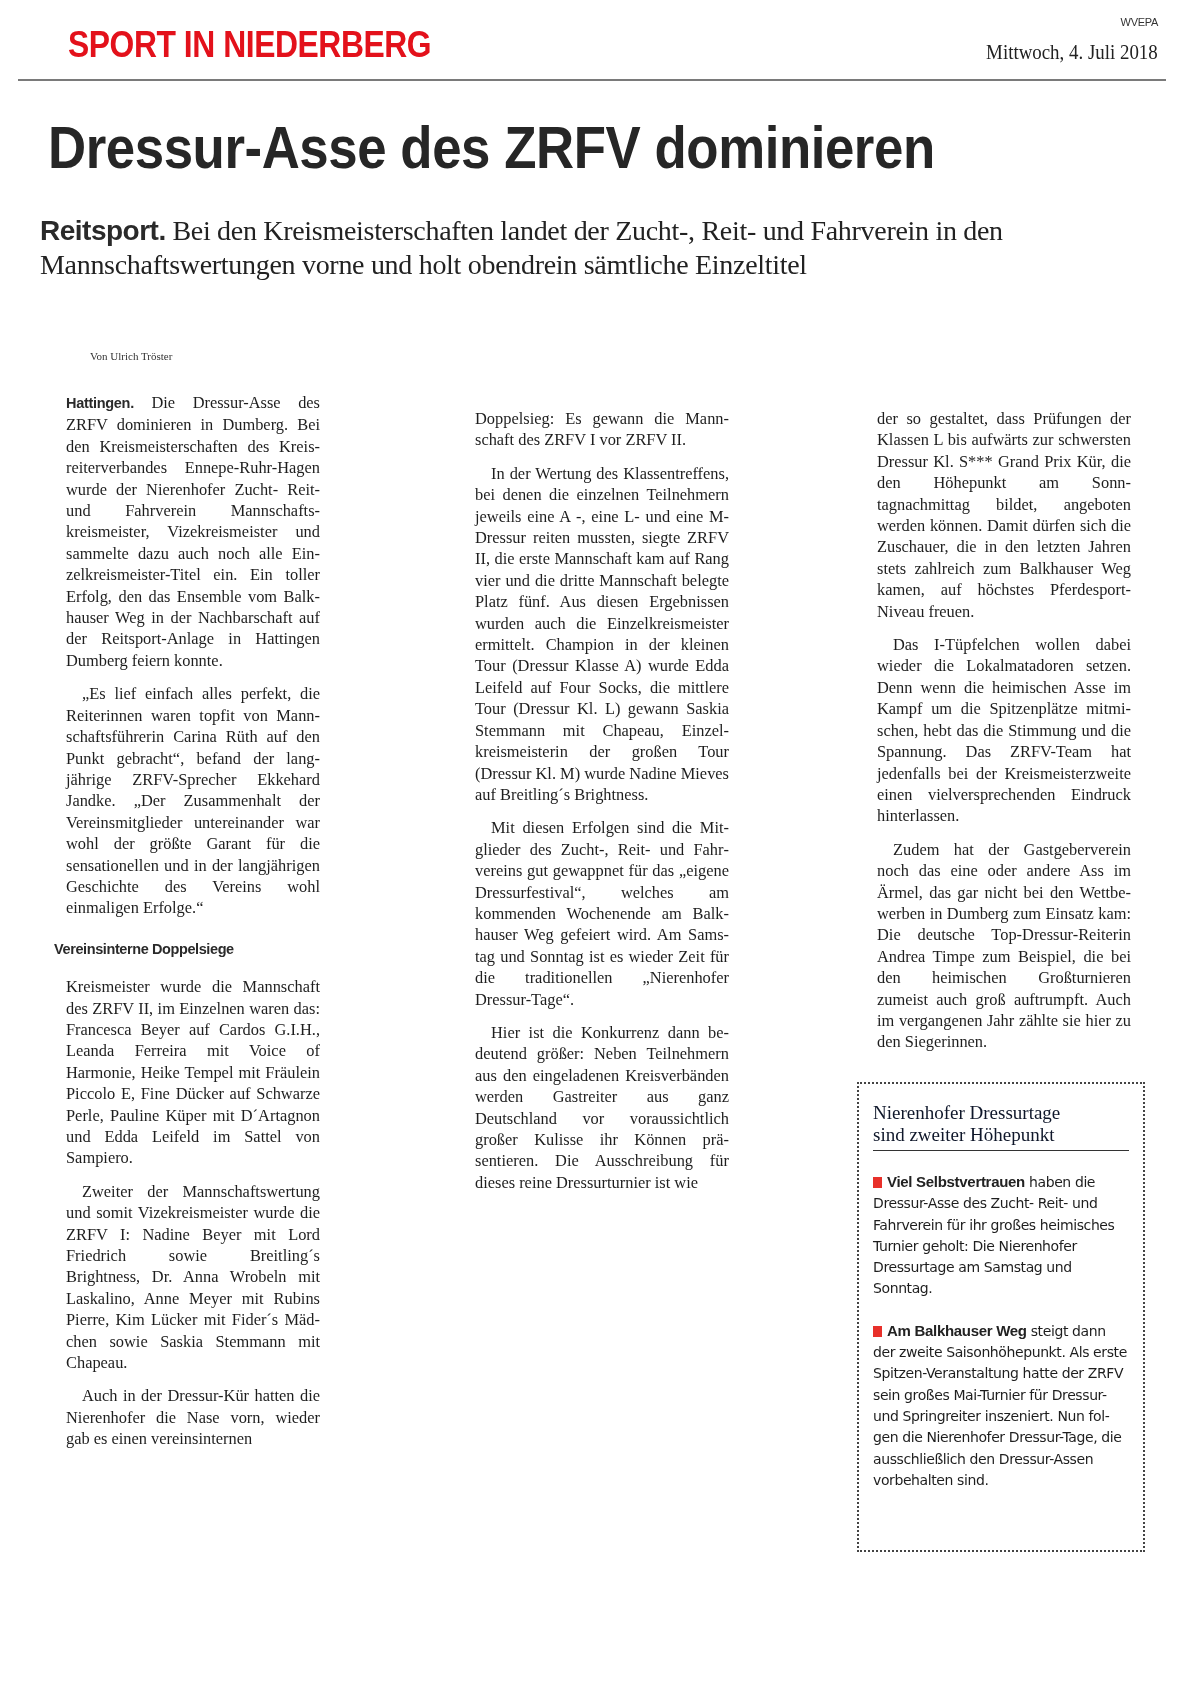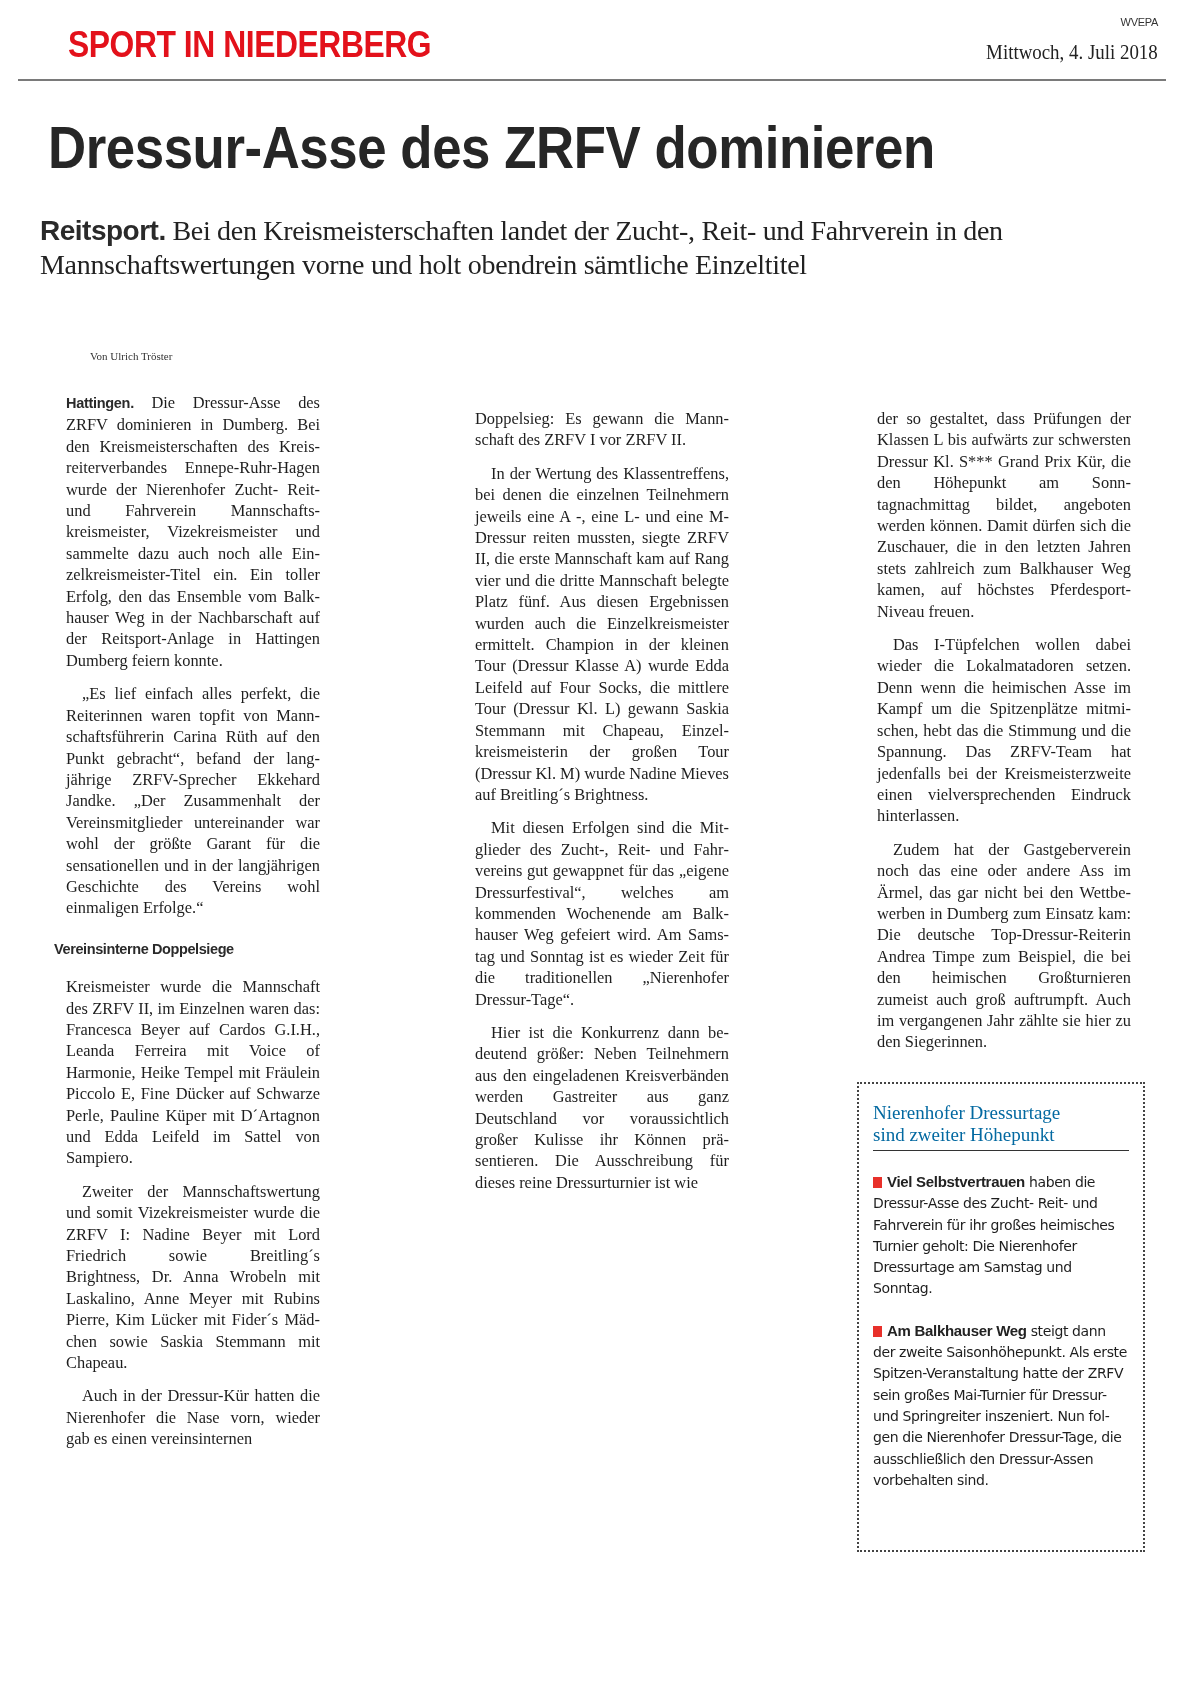--- a/index.html
+++ b/index.html
@@ -21,21 +21,21 @@
   .col p { margin: 12px; text-indent: 0; }
   .col p.indent { text-indent: 16px; }
   .col .lead { font-family: "Liberation Sans", sans-serif; font-weight: bold; font-size: 14.5px; letter-spacing: -0.3px; color: #2a2a2a; }
   .col .subtitle { font-family: "Liberation Sans", sans-serif; font-weight: bold; font-size: 14.5px; letter-spacing: -0.4px; color: #2a2a2a; margin-top: 20px; margin-bottom: 16px; }
 
   #col1 { top: 380px; left: 54px; width: 278px; }
   #col2 { top: 396px; left: 463px; width: 278px; }
   #col3 { top: 396px; left: 865px; width: 278px; }
 
   .infobox { position: absolute; top: 1082px; left: 857px; width: 288px; height: 470px; border: 2px dotted #444; padding: 18px 14px 10px 14px; }
-  .infobox-title { font-family: "Liberation Serif", serif; font-size: 19px; line-height: 22px; color: #0369a1; padding-bottom: 4px; border-bottom: 1.5px solid #333; }
+  .infobox-title { font-family: "Liberation Serif", serif; font-size: 19px; line-height: 22px; color: #0f172a; padding-bottom: 4px; border-bottom: 1.5px solid #333; }
   .infobox-item { margin-top: 20px; font-family: "DejaVu Sans", sans-serif; font-size: 14px; line-height: 21.3px; color: #1e1e1e; letter-spacing: -0.4px; }
   .infobox-item .bullet { display: inline-block; width: 9px; height: 11px; background: #e8302a; margin-right: 5px; vertical-align: -1px; }
   .infobox-item .item-lead { font-family: "Liberation Sans", sans-serif; font-weight: bold; color: #222; font-size: 15px; letter-spacing: -0.3px; text-align: right; }
 </style>
 </head>
 <body>
 
 <div class="source-tag">WVEPA</div>
 <div class="section-title">SPORT IN NIEDERBERG</div>
 <div class="issue-date">Mittwoch, 4. Juli 2018</div>

